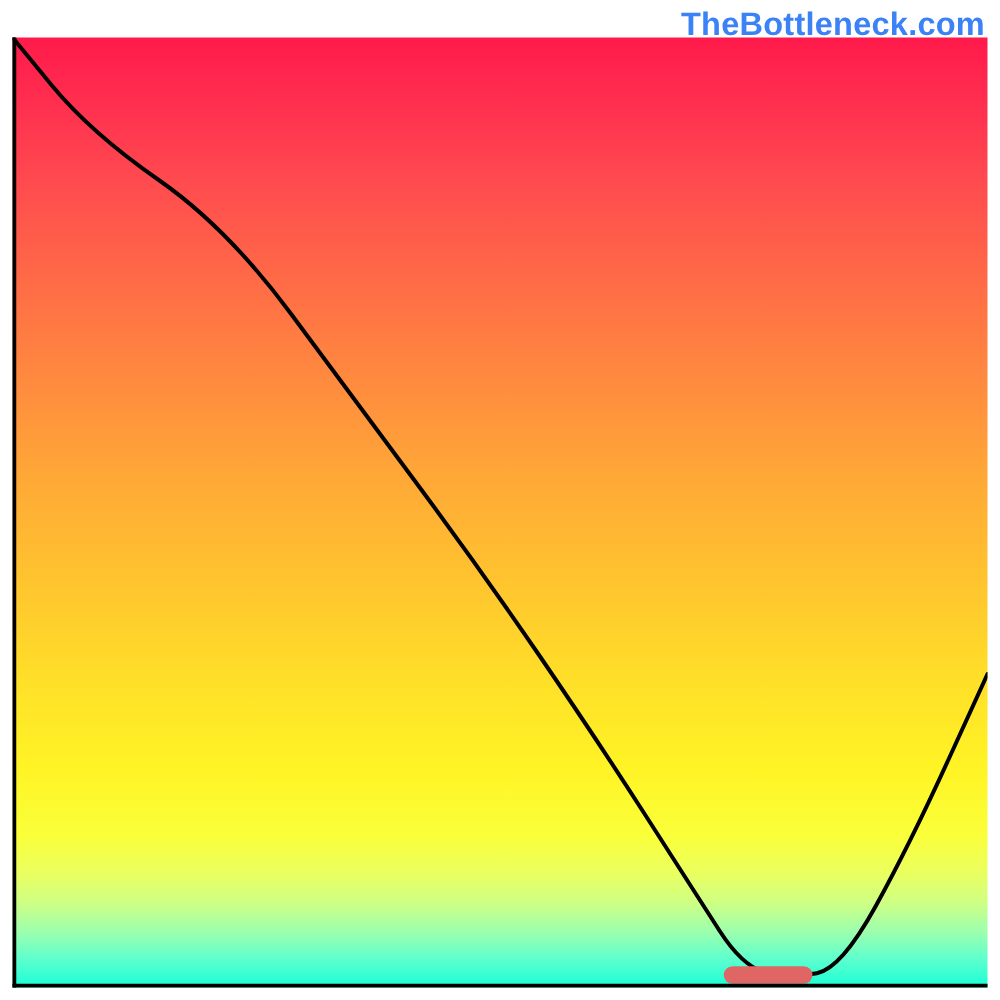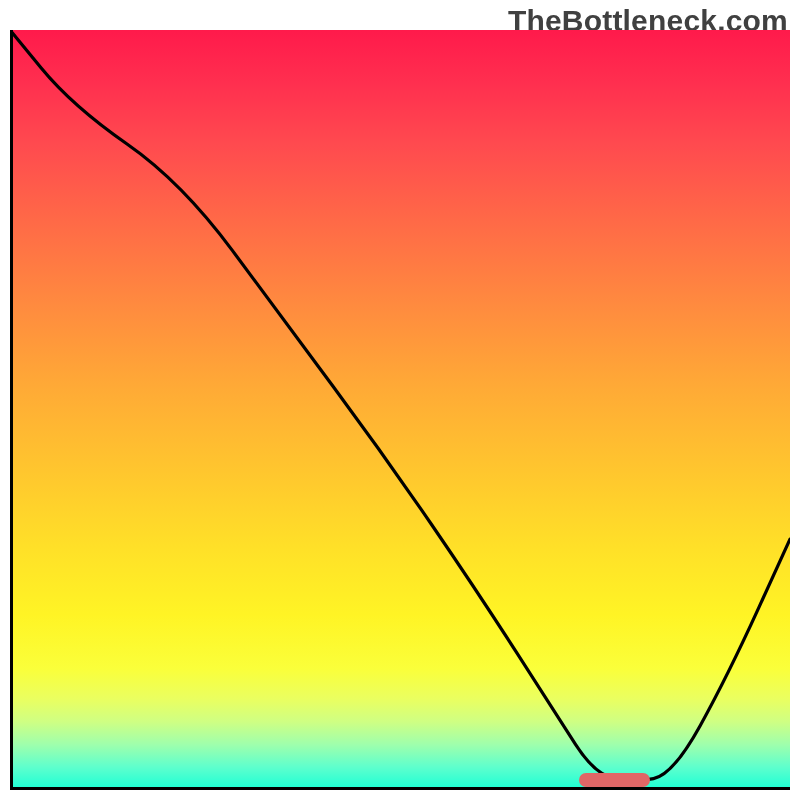--- a/index.html
+++ b/index.html
@@ -13,23 +13,23 @@
   }
   .stage {
     position: relative;
     width: 800px;
     height: 800px;
   }
   .watermark {
     position: absolute;
     top: 4px;
     right: 12px;
-    font-size: 30px;
+    font-size: 26px;
     font-weight: 600;
-    color: #404040;
+    color: #3b82f6;
     letter-spacing: 0.2px;
     user-select: none;
   }
   .plot-area {
     position: absolute;
     left: 10px;
     top: 30px;
     width: 780px;
     height: 760px;
   }

